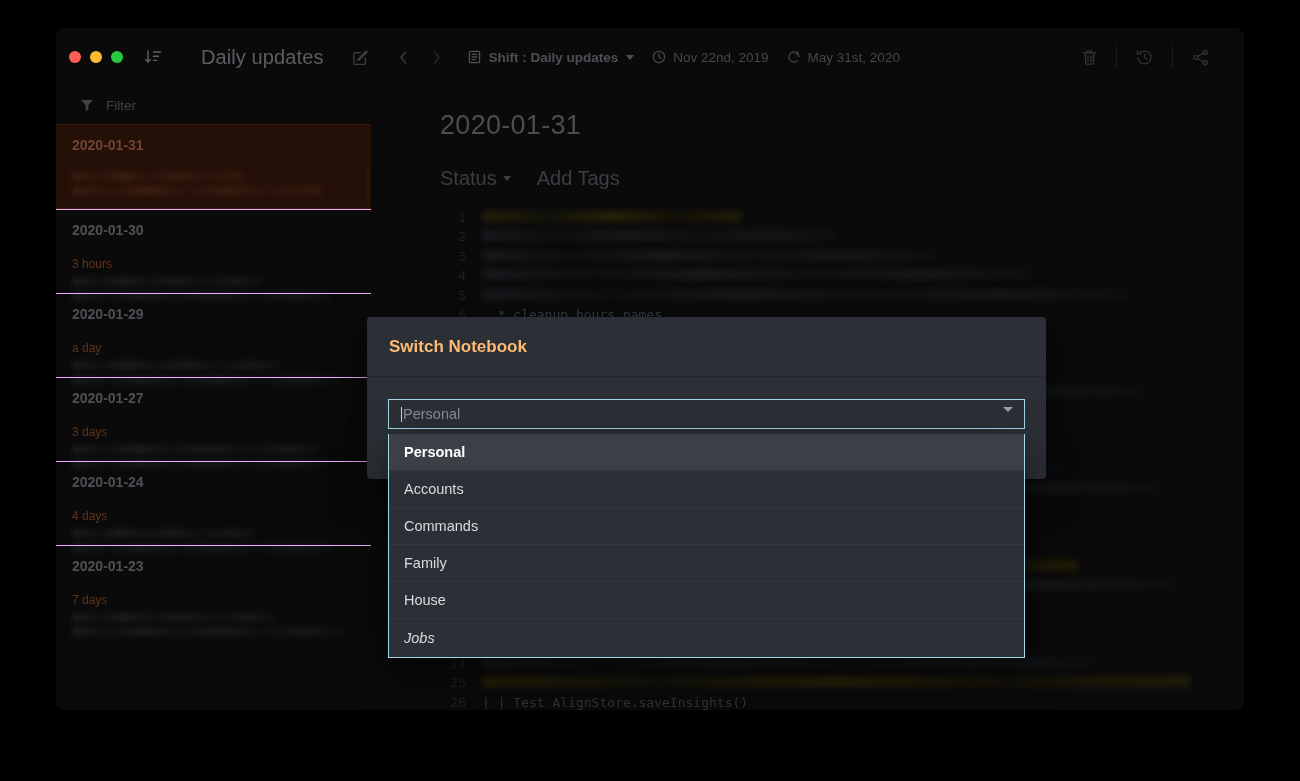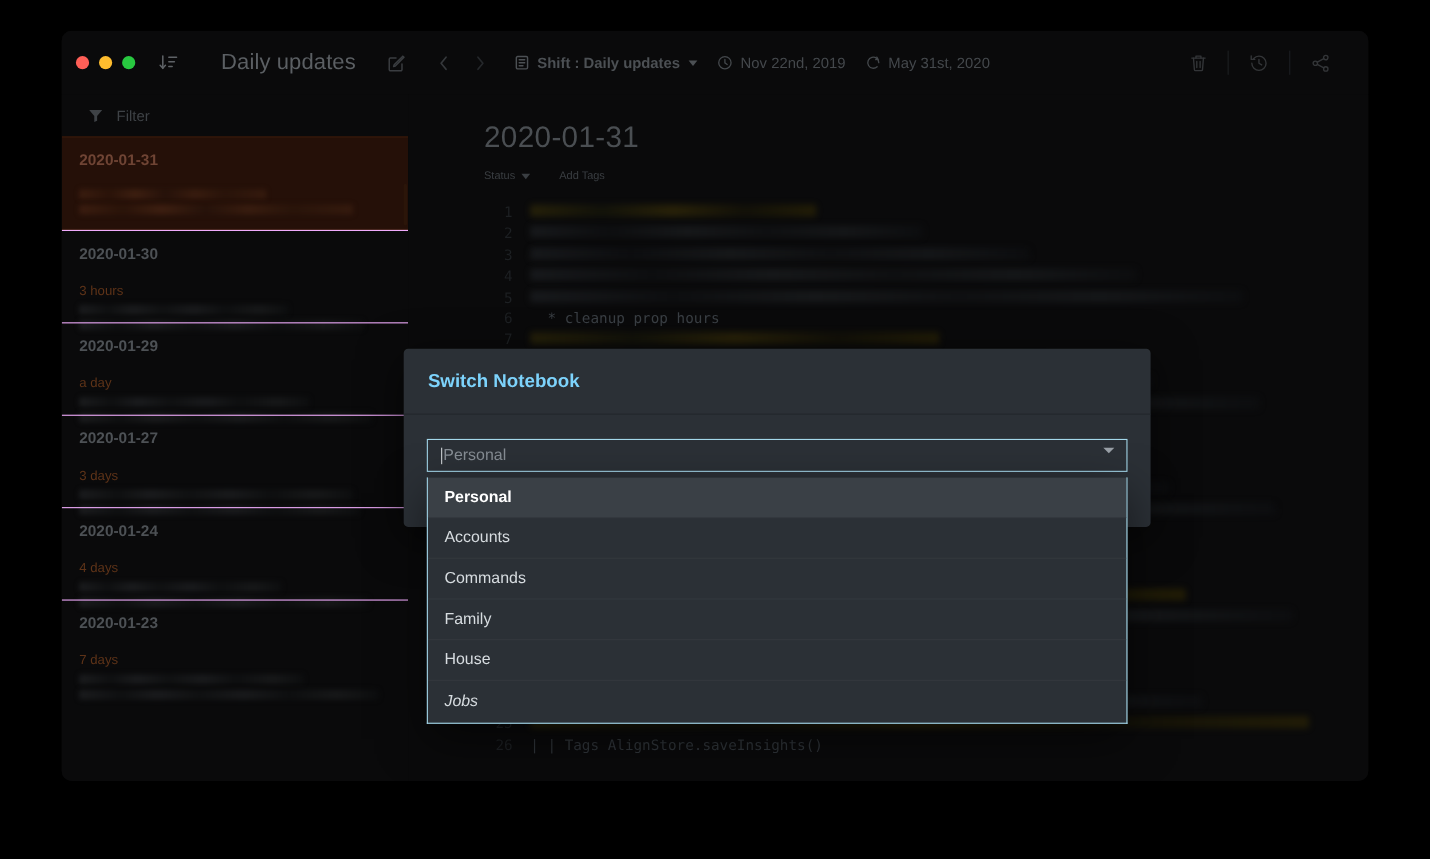--- a/index.html
+++ b/index.html
@@ -121,22 +121,22 @@
   
   #main {
     position: absolute; left: 315px; top: 58px;
     width: 873px; height: 624px;
     background: #0a0a0b;
     padding: 24px 0 0 69px;
     overflow: hidden;
   }
   #doc-title { font-size: 27px; color: #4a4e52; letter-spacing: .3px; }
   #doc-meta {
-    margin-top: 14px; display: flex; align-items: center; gap: 26px;
-    font-size: 10px; color: #3a3e42;
+    margin-top: 26px; display: flex; align-items: center; gap: 26px;
+    font-size: 20px; color: #3a3e42;
   }
   #status-chip { display: flex; align-items: center; gap: 6px; }
   .caret-dim {
     width: 0; height: 0;
     border-left: 4px solid transparent;
     border-right: 4px solid transparent;
     border-top: 5px solid #3a3e42;
   }
 
   
@@ -161,21 +161,21 @@
     background: #2b3036;
     border-radius: 4px;
     box-shadow: 0 10px 40px rgba(0,0,0,.55);
     z-index: 30;
   }
   #modal-header {
     height: 60px; display: flex; align-items: center;
     padding-left: 22px;
     border-bottom: 1px solid #23272c;
   }
-  #modal-title { font-size: 17px; font-weight: bold; color: #7dd3fc; }
+  #modal-title { font-size: 17px; font-weight: bold; color: #fdba74; }
   #modal-body { padding: 22px 21px 0 21px; }
 
   #combo-field {
     position: relative;
     height: 30px;
     border: 1px solid #a4d7ea;
     background: #2b3036;
     display: flex; align-items: center;
     padding: 0 12px;
   }
@@ -403,21 +403,21 @@
         <div class="code-row">
           <span class="ln">4</span>
           <span class="ctext blurred"><span style="display: inline-block; width: 551px; height: 11px; border-radius: 2px; background: linear-gradient(90deg, rgb(26, 28, 31), rgb(14, 15, 17), rgb(25, 27, 29), rgb(16, 17, 19), rgb(23, 25, 27), rgb(13, 14, 16));"></span></span>
         </div>
         <div class="code-row">
           <span class="ln">5</span>
           <span class="ctext blurred"><span style="display: inline-block; width: 648px; height: 11px; border-radius: 2px; background: linear-gradient(90deg, rgb(26, 28, 31), rgb(14, 15, 17), rgb(25, 27, 29), rgb(16, 17, 19), rgb(23, 25, 27), rgb(13, 14, 16));"></span></span>
         </div>
         <div class="code-row">
           <span class="ln">6</span>
-          <span class="ctext" style="color: rgb(58, 63, 68);">  * cleanup prop hours</span>
+          <span class="ctext" style="color: rgb(58, 63, 68);">  * cleanup hours names</span>
         </div>
         <div class="code-row">
           <span class="ln">7</span>
           <span class="ctext blurred"><span style="display: inline-block; width: 372px; height: 11px; border-radius: 2px; background: linear-gradient(90deg, rgb(42, 36, 9), rgb(20, 20, 10), rgb(46, 38, 8), rgb(20, 18, 8), rgb(38, 32, 6));"></span></span>
         </div>
         <div class="code-row">
           <span class="ln">8</span>
           <span class="ctext blurred"><span style="display: inline-block; width: 469px; height: 11px; border-radius: 2px; background: linear-gradient(90deg, rgb(26, 28, 31), rgb(14, 15, 17), rgb(25, 27, 29), rgb(16, 17, 19), rgb(23, 25, 27), rgb(13, 14, 16));"></span></span>
         </div>
         <div class="code-row">
@@ -483,21 +483,21 @@
         <div class="code-row">
           <span class="ln">24</span>
           <span class="ctext blurred"><span style="display: inline-block; width: 611px; height: 11px; border-radius: 2px; background: linear-gradient(90deg, rgb(26, 28, 31), rgb(14, 15, 17), rgb(25, 27, 29), rgb(16, 17, 19), rgb(23, 25, 27), rgb(13, 14, 16));"></span></span>
         </div>
         <div class="code-row">
           <span class="ln">25</span>
           <span class="ctext blurred"><span style="display: inline-block; width: 708px; height: 11px; border-radius: 2px; background: linear-gradient(90deg, rgb(42, 36, 9), rgb(20, 20, 10), rgb(46, 38, 8), rgb(20, 18, 8), rgb(38, 32, 6));"></span></span>
         </div>
         <div class="code-row">
           <span class="ln">26</span>
-          <span class="ctext" style="color: rgb(47, 52, 57);">| | Tags AlignStore.saveInsights()</span>
+          <span class="ctext" style="color: rgb(47, 52, 57);">| | Test AlignStore.saveInsights()</span>
         </div>
       </div>
   </div>
 
   <div id="modal">
     <div id="modal-header">
       <span id="modal-title">Switch Notebook</span>
     </div>
     <div id="modal-body">
       <div id="combo-field">

